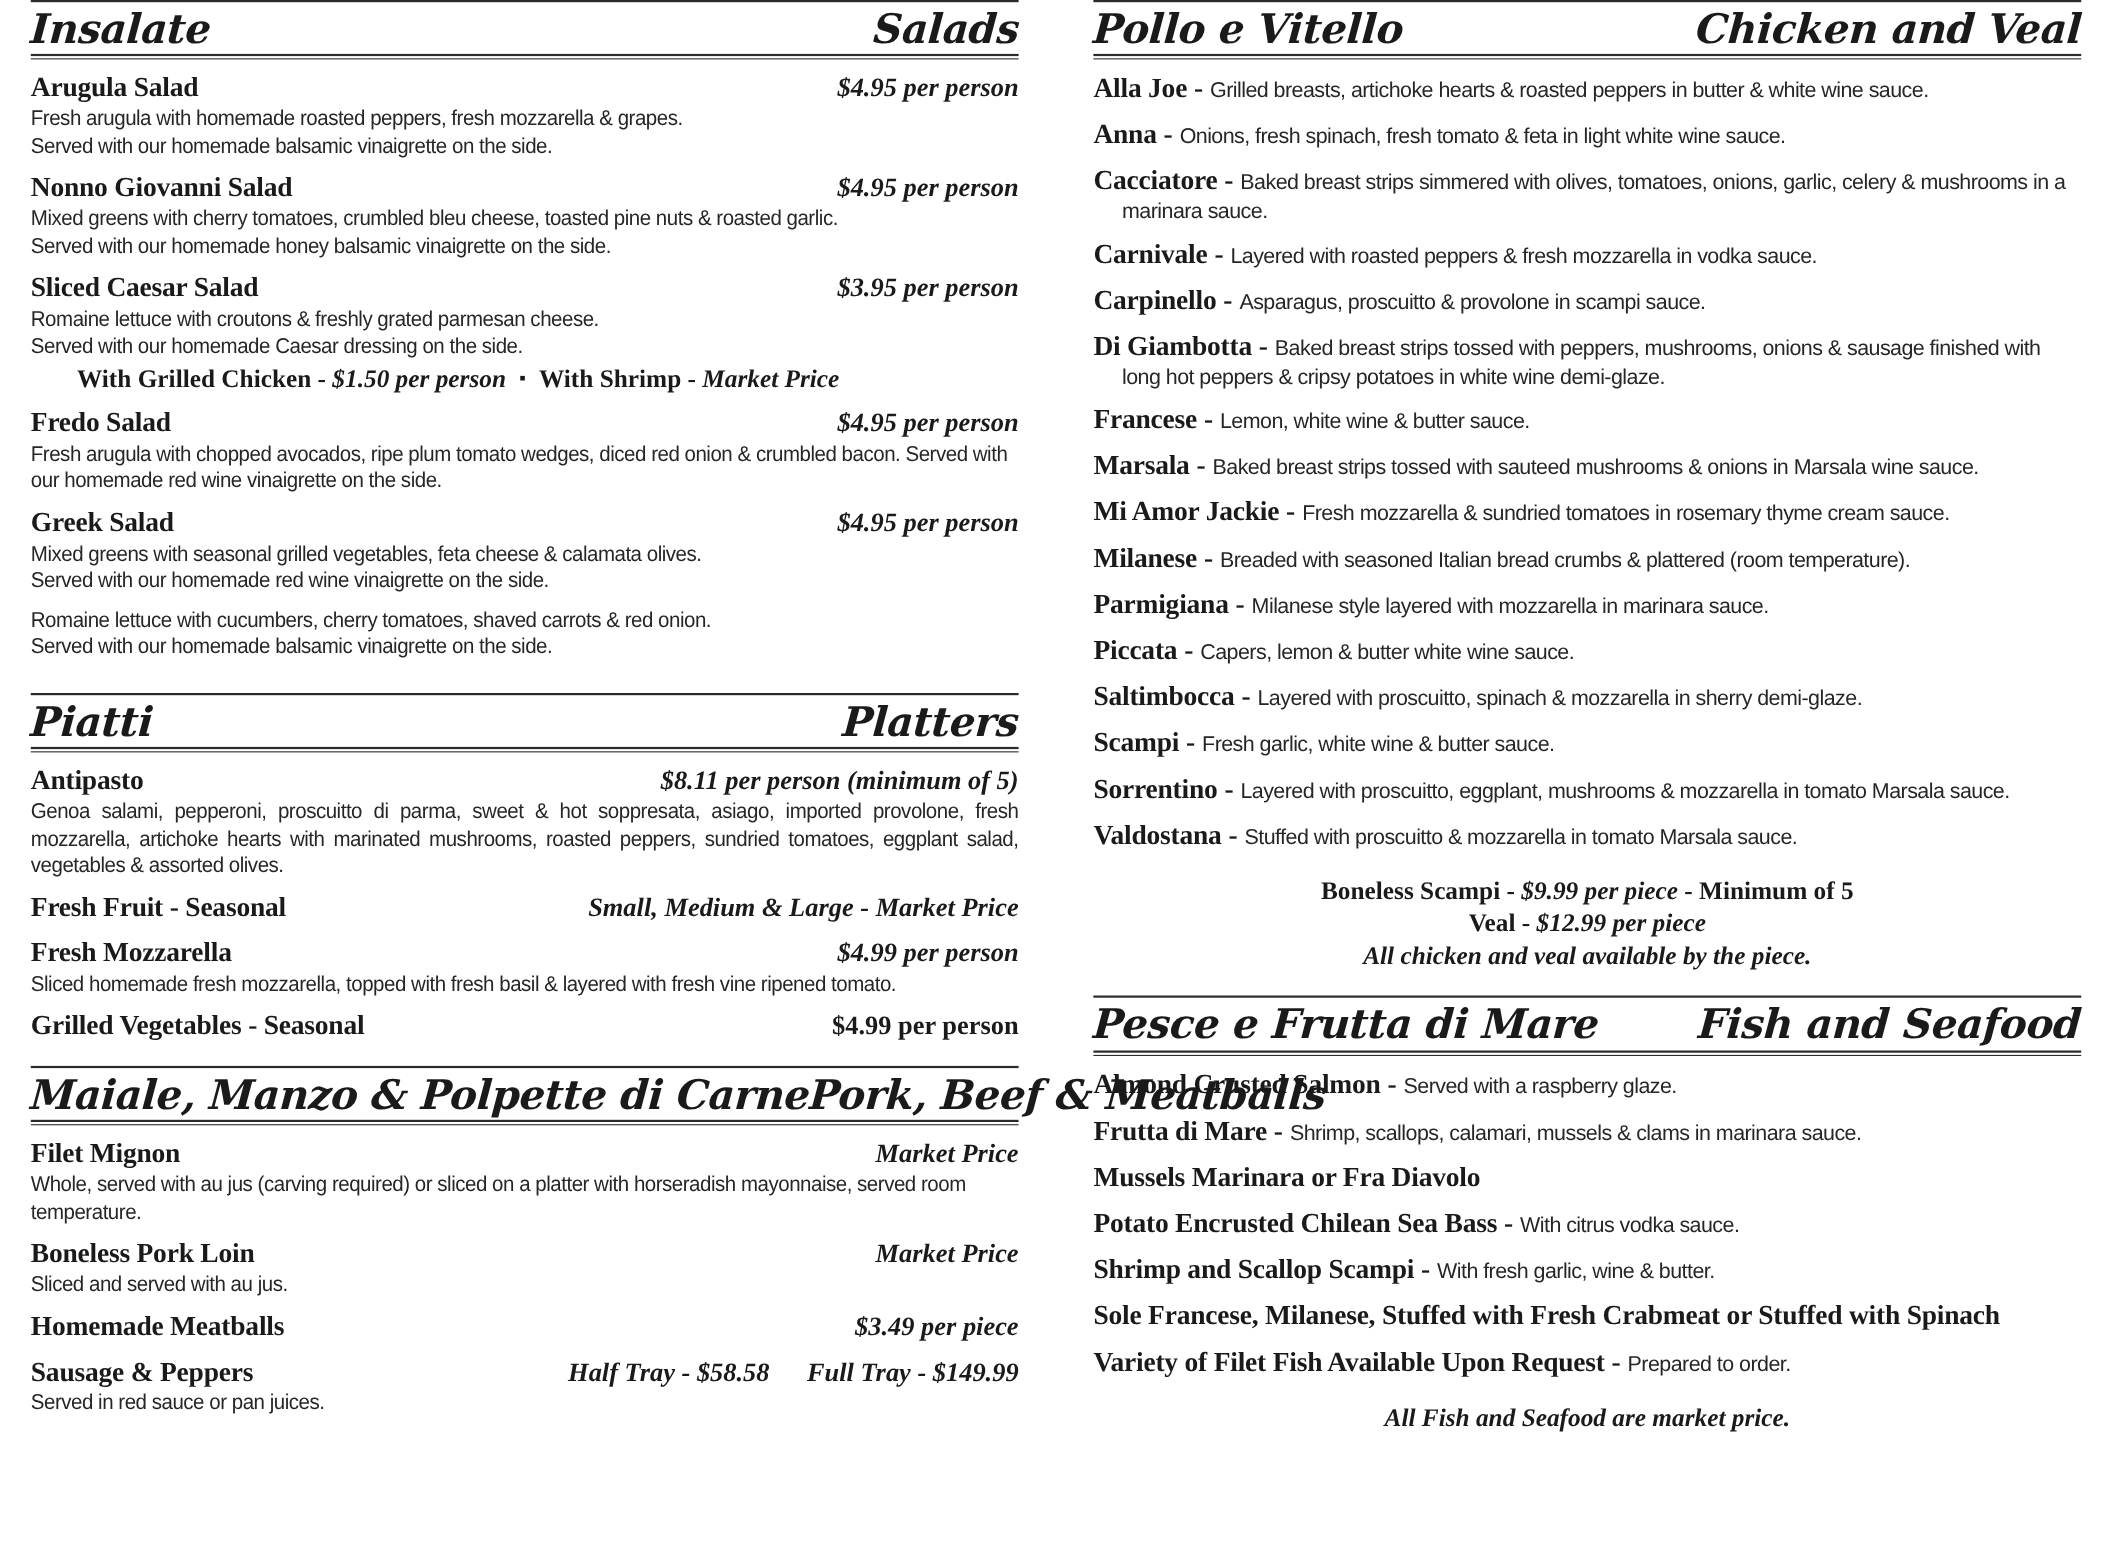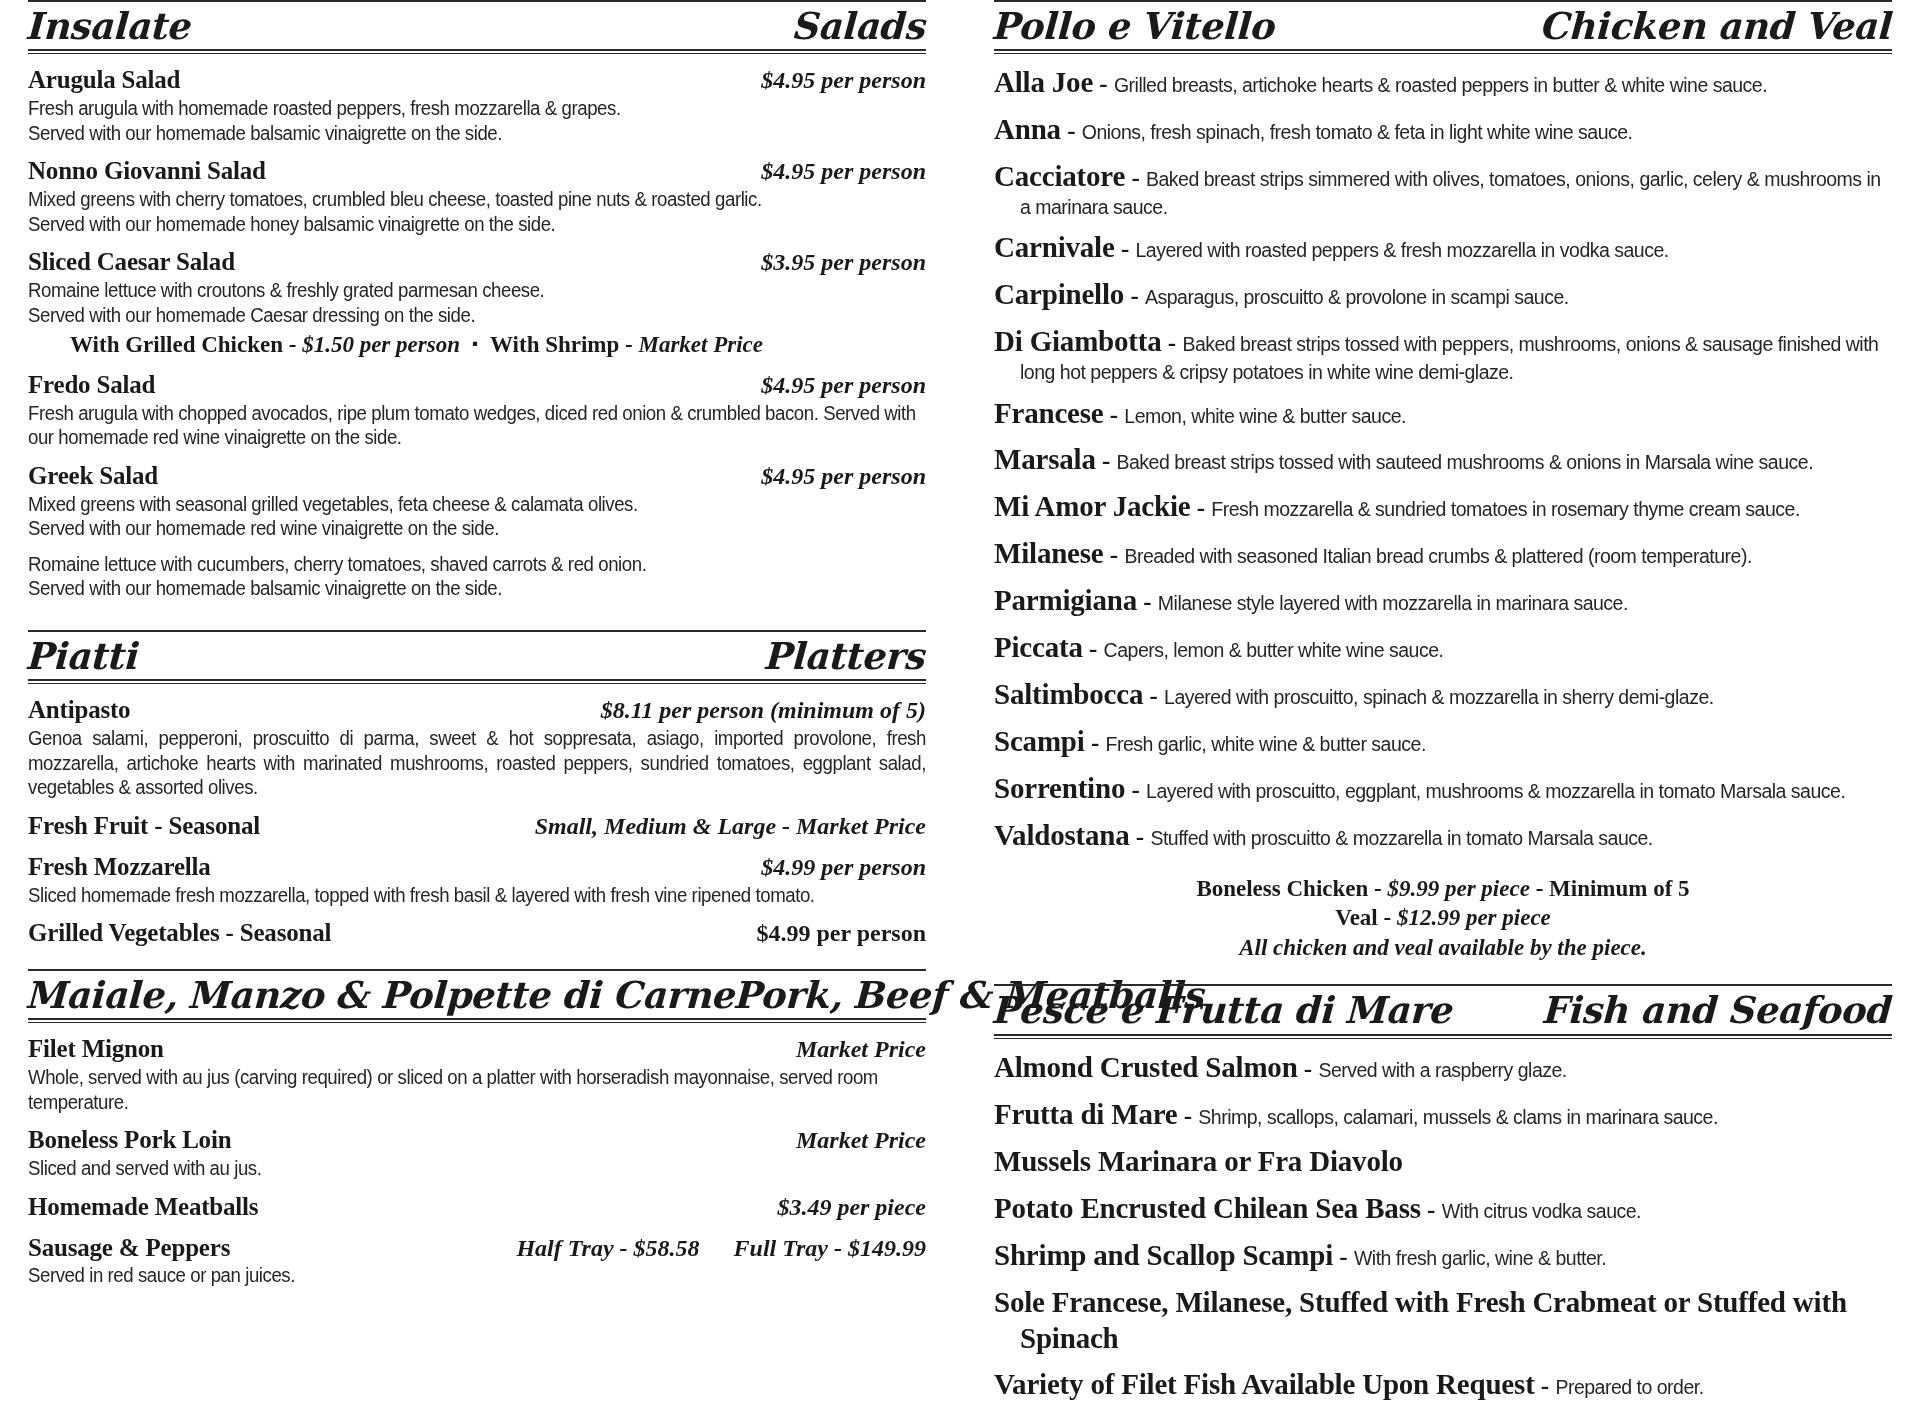--- a/index.html
+++ b/index.html
@@ -114,21 +114,21 @@
   
   .ritem {
     margin-bottom: 11px;
     padding-left: 26px;
     text-indent: -26px;
     line-height: 1.24;
   }
   .rname {
     font-family: "Liberation Serif", serif;
     font-weight: 700;
-    font-size: 29px;
+    font-size: 25px;
     letter-spacing: -0.2px;
     text-align: center;
   }
   .rdash {
     font-family: "Liberation Serif", serif;
     font-weight: 700;
     font-size: 25px;
   }
   .rdesc {
     font-family: "Liberation Sans", sans-serif;
@@ -337,21 +337,21 @@
         <div class="ritem"><span class="rname">Mi Amor Jackie</span><span class="rdash"> - </span><span class="rdesc">Fresh mozzarella &amp; sundried tomatoes in rosemary thyme cream sauce.</span></div>
         <div class="ritem"><span class="rname">Milanese</span><span class="rdash"> - </span><span class="rdesc">Breaded with seasoned Italian bread crumbs &amp; plattered (room temperature).</span></div>
         <div class="ritem"><span class="rname">Parmigiana</span><span class="rdash"> - </span><span class="rdesc">Milanese style layered with mozzarella in marinara sauce.</span></div>
         <div class="ritem"><span class="rname">Piccata</span><span class="rdash"> - </span><span class="rdesc">Capers, lemon &amp; butter white wine sauce.</span></div>
         <div class="ritem"><span class="rname">Saltimbocca</span><span class="rdash"> - </span><span class="rdesc">Layered with proscuitto, spinach &amp; mozzarella in sherry demi-glaze.</span></div>
         <div class="ritem"><span class="rname">Scampi</span><span class="rdash"> - </span><span class="rdesc">Fresh garlic, white wine &amp; butter sauce.</span></div>
         <div class="ritem"><span class="rname">Sorrentino</span><span class="rdash"> - </span><span class="rdesc">Layered with proscuitto, eggplant, mushrooms &amp; mozzarella in tomato Marsala sauce.</span></div>
         <div class="ritem"><span class="rname">Valdostana</span><span class="rdash"> - </span><span class="rdesc">Stuffed with proscuitto &amp; mozzarella in tomato Marsala sauce.</span></div>
 
         <div class="note">
-          <div><span>Boneless Chicken - </span><span class="it">$9.99 per piece</span><span> - Minimum of 5</span></div>
+          <div><span>Boneless Scampi - </span><span class="it">$9.99 per piece</span><span> - Minimum of 5</span></div>
           <div><span>Veal - </span><span class="it">$12.99 per piece</span></div>
           <div><span class="it">All chicken and veal available by the piece.</span></div>
         </div>
 
       </div>
     </div>
 
     <div class="spacer-md"></div>
 
     <div class="section">

